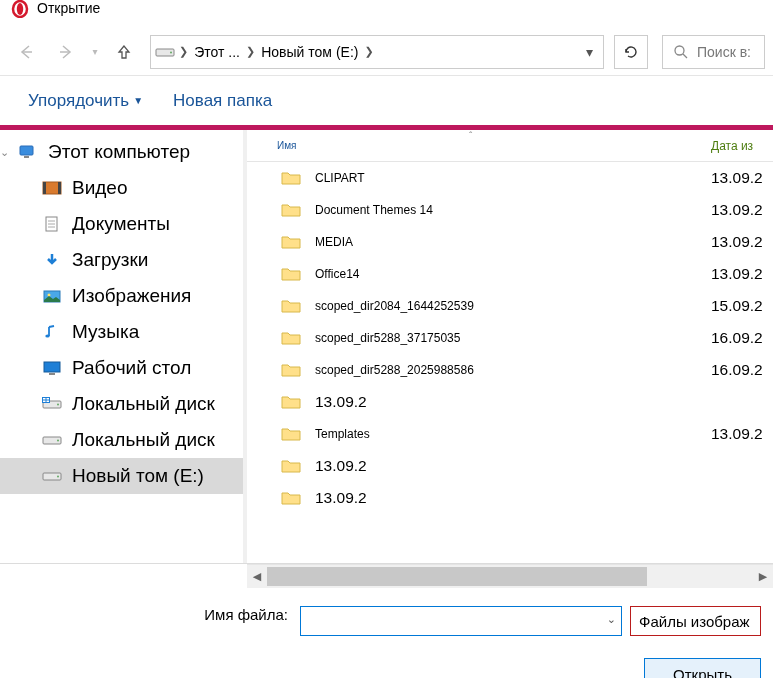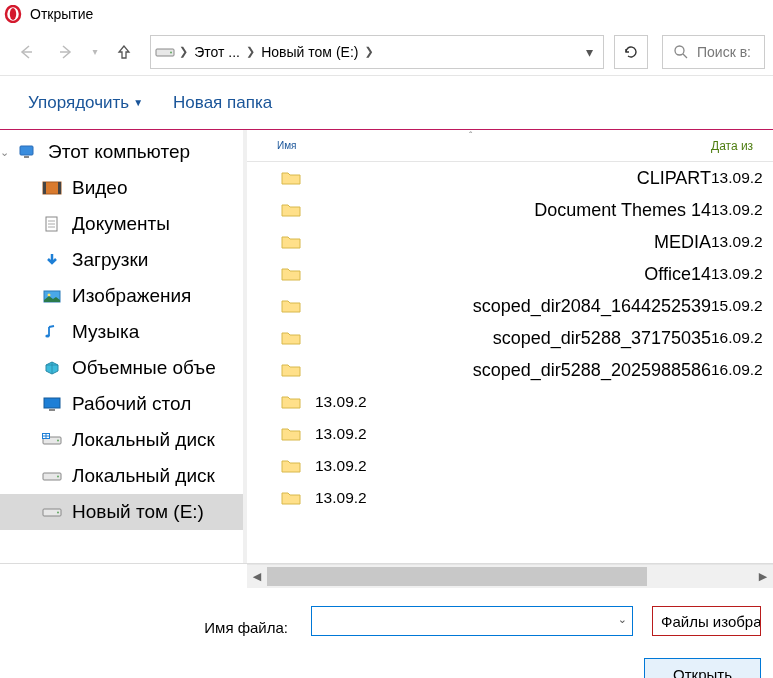--- a/index.html
+++ b/index.html
@@ -1,35 +1,35 @@
 <!DOCTYPE html>
 <html><head>
 <meta charset="utf-8">
 <style>
 * { box-sizing: border-box; margin: 0; padding: 0; font-family: "Segoe UI", Tahoma, sans-serif; }
 body { width: 773px; height: 678px; background: #fff; overflow: hidden; font-size: 14px; color: #000; }
 
-.titlebar { height: 28px; display: flex; align-items: center; padding-left: 4px; gap: 8px; }
+.titlebar { height: 28px; display: flex; padding-left: 11px; gap: 8px; }
 .opera-icon { width: 18px; height: 18px; }
 .title-text { font-size: 14px; }
 
 .navbar { height: 48px; display: flex; align-items: center; padding: 0 8px; gap: 4px; border-bottom: 1px solid #e5e5e5; }
 .nav-btn { width: 36px; height: 32px; display: flex; align-items: center; justify-content: center; background: transparent; border: none; color: #555; }
 .nav-btn.disabled { color: #bbb; }
 .breadcrumb { flex: 0 0 auto; height: 34px; border: 1px solid #ccc; display: flex; align-items: center; padding: 0 4px; margin-left: 4px; width: 454px; }
 .bc-drive-icon { width: 20px; height: 14px; }
 .bc-sep { padding: 0 4px; color: #555; font-size: 11px; }
 .bc-item { padding: 0 2px; white-space: nowrap; }
 .bc-dropdown { margin-left: auto; padding-right: 6px; color: #555; }
 .refresh { width: 34px; height: 34px; border: 1px solid #ccc; margin-left: 6px; display: flex; align-items: center; justify-content: center; }
 .search { flex: 1; height: 34px; border: 1px solid #ccc; margin-left: 10px; display: flex; align-items: center; padding: 0 10px; color: #777; min-width: 0; }
 .search-icon { width: 16px; height: 16px; margin-right: 8px; flex-shrink: 0; }
 .search-text { white-space: nowrap; overflow: hidden; }
 
-.toolbar { height: 54px; display: flex; align-items: center; padding: 0 16px 0 28px; gap: 30px; border-bottom: 1px solid #be185d; }
+.toolbar { height: 54px; display: flex; align-items: center; padding: 0 16px 0 28px; gap: 30px; border-bottom: 5px solid #be185d; }
 .tool-item { color: #1a5599; font-size: 17px; display: flex; align-items: center; gap: 4px; }
 .tool-caret { font-size: 10px; color: #1a5599; }
 
 .main { display: flex; height: 434px; border-bottom: 1px solid #dcdcdc; }
 
 .sidebar { width: 243px; overflow: hidden; }
 .tree { padding-top: 4px; }
 .tree-row { height: 36px; display: flex; align-items: center; padding-left: 18px; gap: 10px; white-space: nowrap; }
 .tree-row.indent1 { padding-left: 42px; }
 .tree-row.selected { background: #d9d9d9; }
@@ -41,32 +41,32 @@
 
 .content { flex: 1; display: flex; flex-direction: column; overflow: hidden; }
 .headers { height: 32px; display: flex; align-items: center; border-bottom: 1px solid #e5e5e5; position: relative; }
 .col-name { padding-left: 30px; color: #1a5599; font-size: 10px; flex: 1; display: flex; align-items: center; }
 .sort-caret { position: absolute; left: 222px; top: 1px; font-size: 10px; color: #888; }
 .col-date { width: 62px; color: #4d7c0f; font-size: 12px; white-space: nowrap; overflow: hidden; }
 
 .filelist { flex: 1; overflow: hidden; }
 .file-row { height: 32px; display: flex; align-items: center; }
 .file-icon { width: 20px; height: 16px; margin-left: 34px; margin-right: 14px; flex-shrink: 0; }
-.file-name { flex: 1; font-size: 18px; white-space: nowrap; text-align: right; }
+.file-name { flex: 1; font-size: 12px; white-space: nowrap; }
 .file-date { width: 62px; font-size: 15.5px; white-space: nowrap; overflow: hidden; }
 
 .hscroll-area { display: flex; height: 24px; }
 .hscroll-spacer { width: 247px; }
 .hscroll { flex: 1; display: flex; background: #f0f0f0; border-top: 1px solid #e5e5e5; align-items: stretch; }
 .hscroll-btn { width: 20px; display: flex; align-items: center; justify-content: center; color: #666; font-size: 11px; }
 .hscroll-track { flex: 1; position: relative; }
 .hscroll-thumb { position: absolute; left: 0; top: 2px; bottom: 2px; width: 380px; background: #c8c8c8; }
 
 .footer { padding: 18px 12px 10px 12px; }
-.filename-row { display: flex; align-items: flex-end; gap: 19px; margin-bottom: 22px; }
+.filename-row { display: flex; align-items: flex-start; gap: 8px; margin-bottom: 22px; }
 .filename-label { width: 280px; text-align: right; font-size: 15px; padding-right: 4px; }
 .filename-input { width: 322px; height: 30px; border: 1px solid #0078d7; padding: 0 6px; font-size: 14px; position: relative; }
 .filename-input::after { content: ""; position: absolute; }
 .filename-dd { position: absolute; right: 6px; top: 7px; font-size: 11px; color: #555; pointer-events: none; }
 .filename-wrap { position: relative; }
 .filetype { flex: 1; height: 30px; border: 1px solid #b91c1c; display: flex; align-items: center; padding: 0 8px; font-size: 15px; white-space: nowrap; overflow: hidden; min-width: 0; }
 
 .buttons-row { display: flex; justify-content: flex-end; gap: 10px; }
 .btn { height: 32px; padding: 0 28px; border: 1px solid #0078d7; background: #e5f1fb; font-size: 15px; }
 
@@ -206,29 +206,20 @@
               <path d="M7 3 L7 12" stroke="#1e7fd6" stroke-width="1.8"></path>
               <ellipse cx="5.5" cy="12" rx="2.2" ry="1.6" fill="#1e7fd6"></ellipse>
               <path d="M7 3 L12 2" stroke="#1e7fd6" stroke-width="1.8"></path>
             </svg>
           </span>
           <span class="tree-label">Музыка</span>
         </div>
         <div class="tree-row indent1">
           <span class="tree-icon">
             <svg viewBox="0 0 20 16">
-              <path d="M10 2 L16 5 L16 11 L10 14 L4 11 L4 5 Z" fill="#3dbadb" stroke="#2a8aa8"></path>
-              <path d="M10 2 L10 14 M4 5 L16 5" stroke="#2a8aa8" stroke-width="0.8"></path>
-            </svg>
-          </span>
-          <span class="tree-label">Объемные объе</span>
-        </div>
-        <div class="tree-row indent1">
-          <span class="tree-icon">
-            <svg viewBox="0 0 20 16">
               <rect x="2" y="2" width="16" height="10" fill="#1e7fd6" stroke="#155a99"></rect>
               <rect x="7" y="13" width="6" height="2" fill="#888"></rect>
             </svg>
           </span>
           <span class="tree-label">Рабочий стол</span>
         </div>
         <div class="tree-row indent1">
           <span class="tree-icon">
             <svg viewBox="0 0 20 16">
               <rect x="1" y="5" width="18" height="7" rx="1" fill="#e8e8e8" stroke="#888"></rect>
@@ -340,20 +331,21 @@
             </svg>
           </span>
           <span class="file-date">13.09.2</span>
         </div>
         <div class="file-row">
           <span class="file-icon">
             <svg viewBox="0 0 20 16">
               <path d="M1 4 L1 14 L19 14 L19 5 L9 5 L7 3 L1 3 Z" fill="#ffe08a" stroke="#d8b84a"></path>
             </svg>
           </span>
+          <span class="file-name">Templates</span>
           <span class="file-date">13.09.2</span>
         </div>
         <div class="file-row">
           <span class="file-icon">
             <svg viewBox="0 0 20 16">
               <path d="M1 4 L1 14 L19 14 L19 5 L9 5 L7 3 L1 3 Z" fill="#ffe08a" stroke="#d8b84a"></path>
             </svg>
           </span>
           <span class="file-date">13.09.2</span>
         </div>

